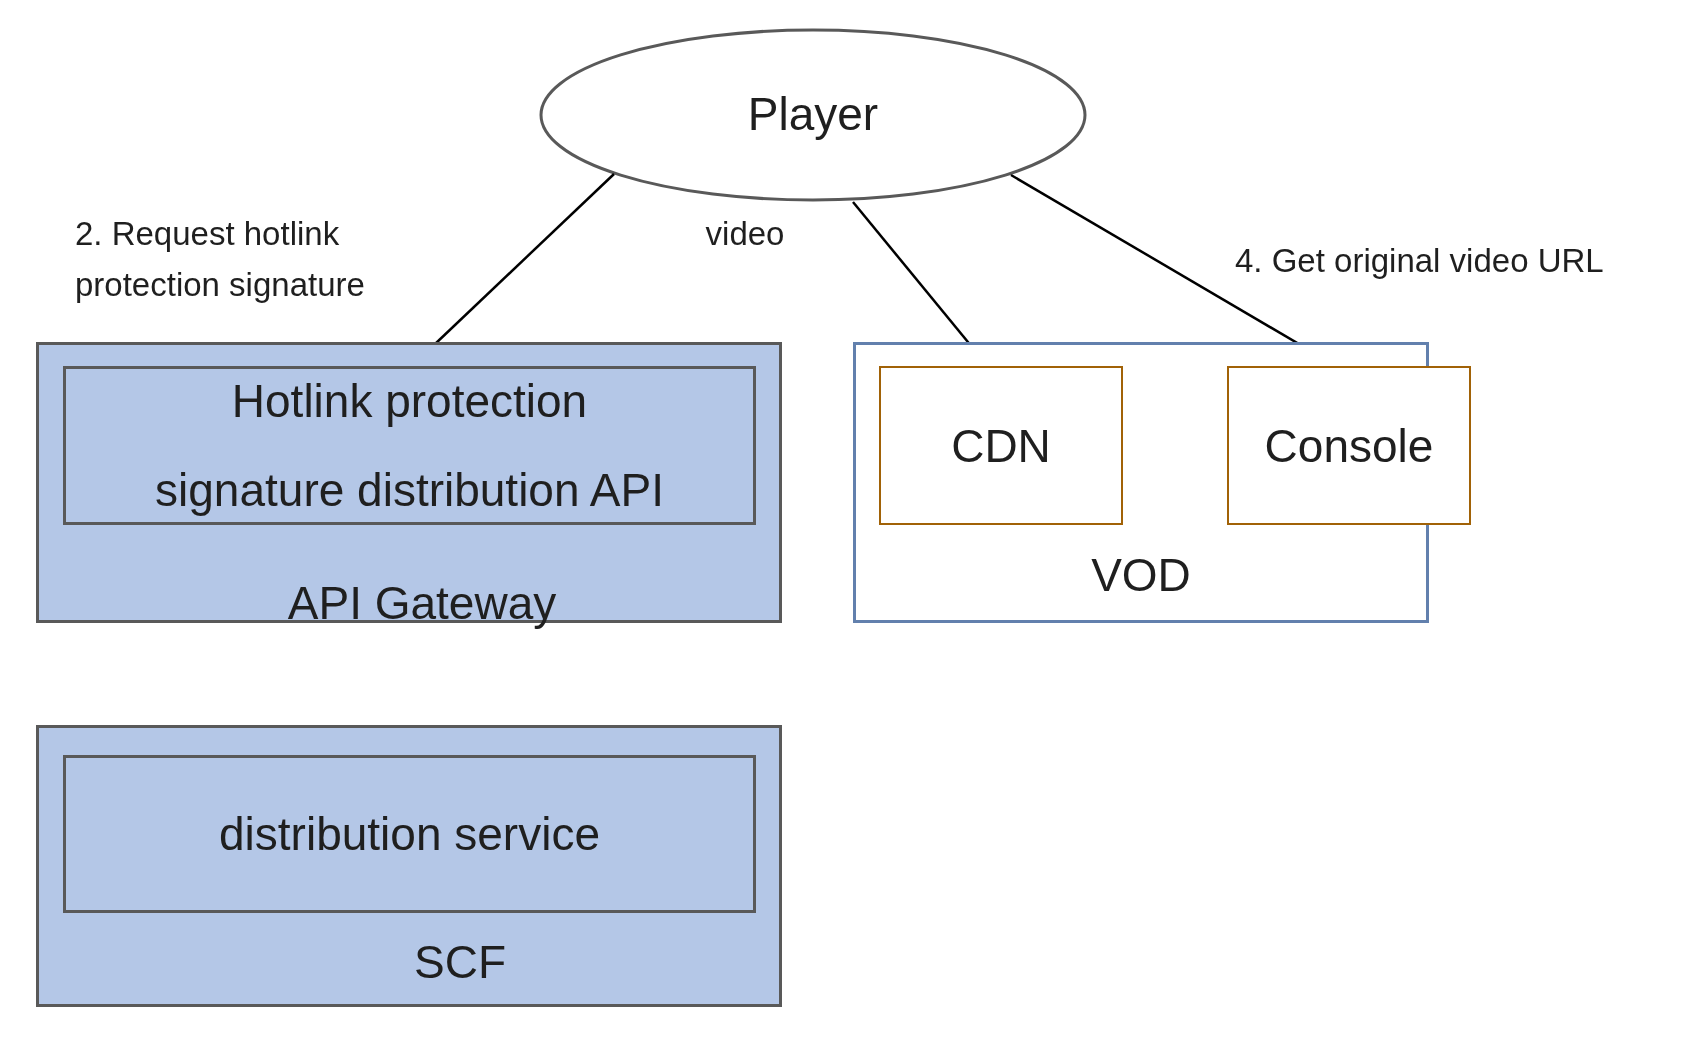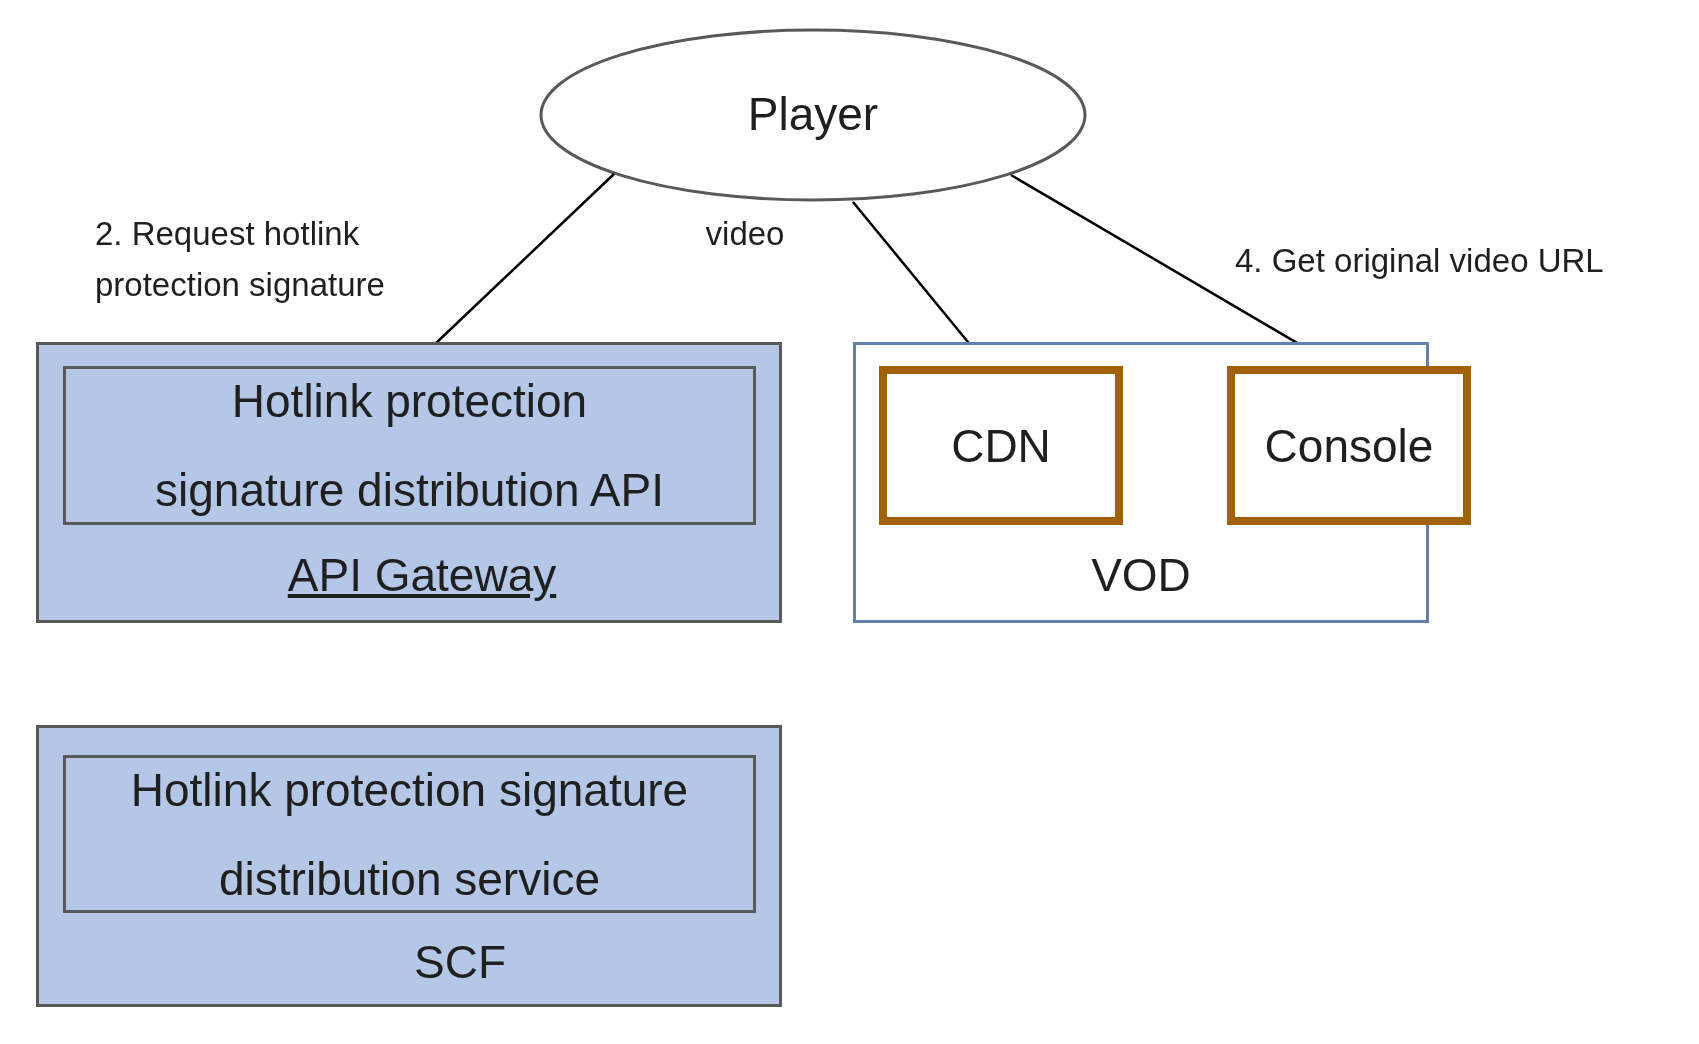--- a/index.html
+++ b/index.html
@@ -3,21 +3,21 @@
 <meta charset="utf-8">
 <style>
   html, body { margin: 0; padding: 0; background: #ffffff; }
   body { width: 1699px; height: 1044px; position: relative; overflow: hidden;
          font-family: "Liberation Sans", "DejaVu Sans", sans-serif; color: #1f1f1f; }
   svg.edges { position: absolute; left: 0; top: 0; width: 1699px; height: 1044px; pointer-events: none; }
   .box { position: absolute; box-sizing: border-box; }
   .outer-blue { background: #b4c7e7; border: 3px solid #595959; }
   .inner-blue { background: #b4c7e7; border: 3px solid #595959; gap: 23px; }
   .outer-white { background: #ffffff; border: 3px solid #6280ad; }
-  .inner-white { background: #ffffff; border: 8px solid #a16207; }
+  .inner-white { background: #ffffff; border: 2px solid #a16207; }
   .center-text { display: flex; align-items: center; justify-content: center; text-align: center; }
   .big { font-size: 46px; line-height: 66px; }
   .caption { position: absolute; font-size: 46px; text-align: center; }
   .label { position: absolute; font-size: 33px; line-height: 51px; color: #1f1f1f; }
   .ellipse-label { position: absolute; font-size: 46px; }
 </style>
 </head>
 <body>
 
 <svg class="edges" viewBox="0 0 1699 1044">
@@ -27,43 +27,42 @@
     </marker>
   </defs>
   <ellipse cx="813" cy="115" rx="272" ry="85" fill="#ffffff" stroke="#595959" stroke-width="3"></ellipse>
   <line x1="614" y1="174" x2="414" y2="364" stroke="#000" stroke-width="2.5" marker-end="url(#arrowhead)"></line>
   <line x1="853" y1="202" x2="986" y2="364" stroke="#000" stroke-width="2.5" marker-end="url(#arrowhead)"></line>
   <line x1="1011" y1="175" x2="1333" y2="364" stroke="#000" stroke-width="2.5" marker-end="url(#arrowhead)"></line>
 </svg>
 
 <div class="ellipse-label" style="left:713px; top:87px; width:200px; text-align:center;">Player</div>
 
-<div class="label" style="left:75px; top:208px;margin-left:20px;">
+<div class="label" style="left:75px; top:208px;">
   <div>2. Request hotlink</div>
   <div>protection signature</div>
 </div>
 <div class="label" style="left:630px; top:208px; width:230px; text-align:center;">
   <div>video</div>
 </div>
 <div class="label" style="left:1235px; top:235px;">
   <div>4. Get original video URL</div>
 </div>
 
 <div class="box outer-blue" style="left:36px; top:342px; width:746px; height:281px;">
 </div>
 <div class="box inner-blue center-text big" style="left:63px; top:366px; width:693px; height:159px; flex-direction:column;">
   <div>Hotlink protection</div>
   <div>signature distribution API</div>
 </div>
-<div class="caption" style="left:36px; top:548px; width:772px;text-decoration:underline;">API Gateway</div>
+<div class="caption" style="left:36px; top:576px; width:772px;">API Gateway</div>
 
 <div class="box outer-blue" style="left:36px; top:725px; width:746px; height:282px;">
 </div>
 <div class="box inner-blue center-text big" style="left:63px; top:755px; width:693px; height:158px; flex-direction:column;">
-  <div>Hotlink protection signature</div>
   <div>distribution service</div>
 </div>
 <div class="caption" style="left:36px; top:935px; width:848px;">SCF</div>
 
 <div class="box outer-white" style="left:853px; top:342px; width:576px; height:281px;">
 </div>
 <div class="box inner-white center-text big" style="left:879px; top:366px; width:244px; height:159px;">
   <span>CDN</span>
 </div>
 <div class="box inner-white center-text big" style="left:1227px; top:366px; width:244px; height:159px;">

